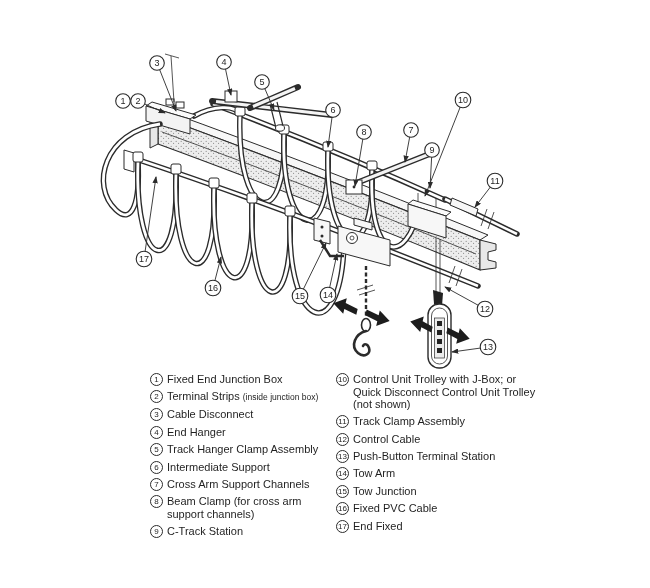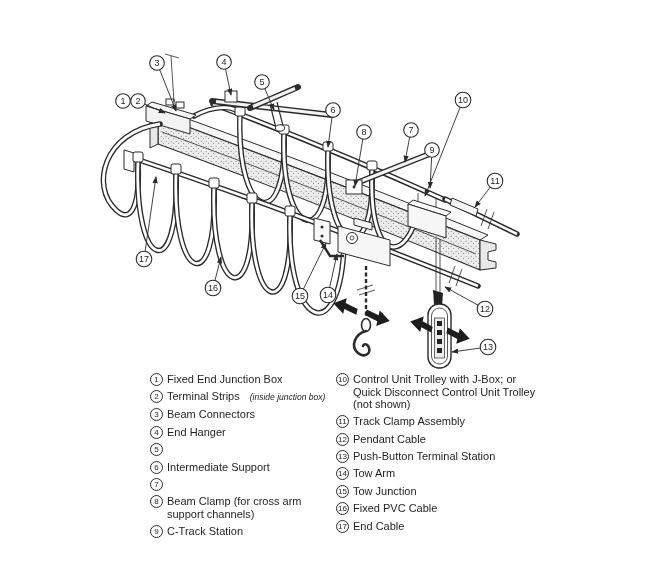--- a/index.html
+++ b/index.html
@@ -23,21 +23,21 @@
   .solid{fill:#222;stroke:none;}
   .legend{position:absolute;left:150px;top:373px;display:flex;gap:10px;}
   .lcol{display:flex;flex-direction:column;}
   .lcol.c1{width:176px;}
   .lcol.c2{width:202px;}
   .lrow{display:flex;align-items:flex-start;gap:4px;margin-bottom:4.4px;
         font-size:11px;line-height:12.6px;}
   .badge{width:13px;height:13px;box-sizing:border-box;border:1px solid #2b2b2b;
          border-radius:50%;font-size:8px;line-height:11px;display:flex;align-items:center;
          justify-content:center;flex-shrink:0;}
-  .note{font-style:italic;font-size:8.5px;margin-left:10px;}
+  .note{font-size:8.5px;margin-left:3px;}
 </style>
 </head>
 <body>
 
 <div class="page">
 
 <svg width="650" height="588" viewBox="0 0 650 588">
   <defs>
     <pattern id="stip" width="5" height="5" patternUnits="userSpaceOnUse">
       <rect width="5" height="5" fill="#ededed"></rect>
@@ -279,35 +279,37 @@
     <div class="lrow">
       <span class="badge">1</span>
       <span>Fixed End Junction Box</span>
     </div>
     <div class="lrow">
       <span class="badge">2</span>
       <span><span>Terminal Strips</span><span class="note">(inside junction box)</span></span>
     </div>
     <div class="lrow">
       <span class="badge">3</span>
-      <span>Beam Connectors</span>
+      <span>Cable Disconnect</span>
     </div>
     <div class="lrow">
       <span class="badge">4</span>
       <span>End Hanger</span>
     </div>
     <div class="lrow">
       <span class="badge">5</span>
+      <span>Track Hanger Clamp Assembly</span>
     </div>
     <div class="lrow">
       <span class="badge">6</span>
       <span>Intermediate Support</span>
     </div>
     <div class="lrow">
       <span class="badge">7</span>
+      <span>Cross Arm Support Channels</span>
     </div>
     <div class="lrow">
       <span class="badge">8</span>
       <span>Beam Clamp (for cross arm support channels)</span>
     </div>
     <div class="lrow">
       <span class="badge">9</span>
       <span>C-Track Station</span>
     </div>
   </div>
@@ -315,38 +317,38 @@
     <div class="lrow">
       <span class="badge">10</span>
       <span>Control Unit Trolley with J-Box; or Quick Disconnect Control Unit Trolley (not shown)</span>
     </div>
     <div class="lrow">
       <span class="badge">11</span>
       <span>Track Clamp Assembly</span>
     </div>
     <div class="lrow">
       <span class="badge">12</span>
-      <span>Pendant Cable</span>
+      <span>Control Cable</span>
     </div>
     <div class="lrow">
       <span class="badge">13</span>
       <span>Push-Button Terminal Station</span>
     </div>
     <div class="lrow">
       <span class="badge">14</span>
       <span>Tow Arm</span>
     </div>
     <div class="lrow">
       <span class="badge">15</span>
       <span>Tow Junction</span>
     </div>
     <div class="lrow">
       <span class="badge">16</span>
       <span>Fixed PVC Cable</span>
     </div>
     <div class="lrow">
       <span class="badge">17</span>
-      <span>End Cable</span>
+      <span>End Fixed</span>
     </div>
   </div>
 </div>
 
 </div>
 
 </body></html>

